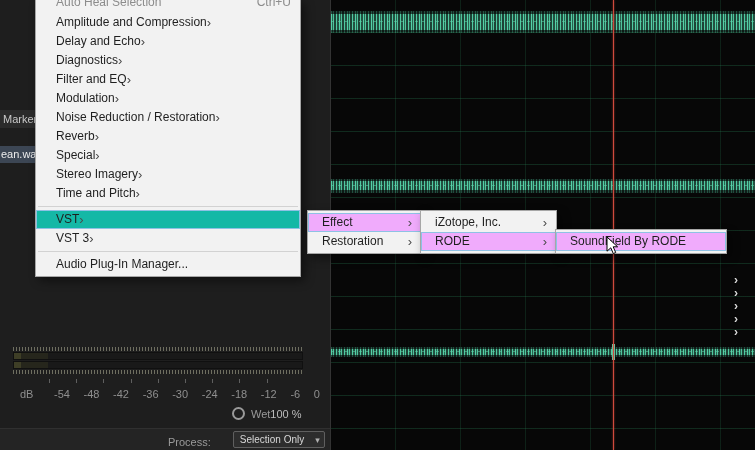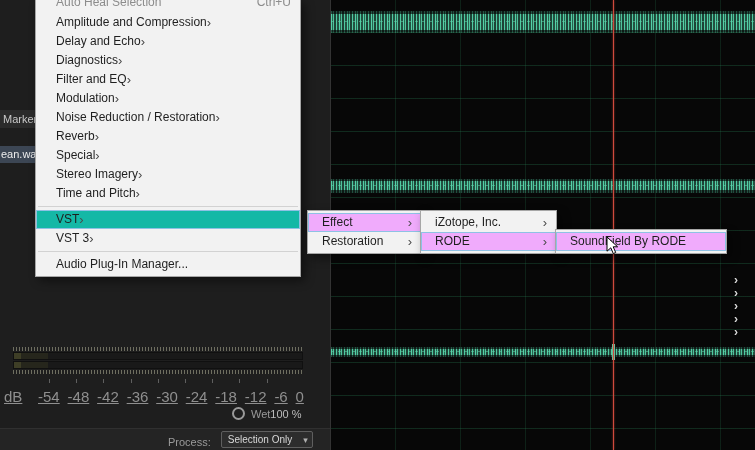--- a/index.html
+++ b/index.html
@@ -34,37 +34,37 @@
     white-space:nowrap;overflow:hidden;}
   .file-row{position:absolute;left:0;top:146px;width:35px;height:17px;background:#3c4654;
     color:#ececec;font-size:11px;line-height:17px;padding-left:1px;white-space:nowrap;overflow:hidden;}
 
   
   .ticks{position:absolute;height:4px;
     background:repeating-linear-gradient(90deg,#6e6e60 0 1px, transparent 1px 3px);}
   .mbar{position:absolute;left:13px;width:290px;height:8px;
     background:linear-gradient(90deg,#3e3e26 0 7px,#26261c 7px 34px,#191919 34px 100%);
     border:1px solid #101010;box-sizing:border-box;}
-  .scale-row{position:absolute;left:4px;top:388px;width:300px;display:flex;align-items:baseline;
-    color:#8f8f8f;font-size:15px;text-decoration:underline;}
+  .scale-row{position:absolute;left:20px;top:388px;width:300px;display:flex;align-items:baseline;
+    color:#8f8f8f;font-size:11px;}
   .scale-row .db{width:34px;}
   .scale-nums{flex:1;display:flex;justify-content:space-between;}
   .num-ticks{position:absolute;left:49px;top:379px;width:245px;height:4px;
     background:repeating-linear-gradient(90deg,#5f5f5f 0 1px, transparent 1px 27.2px);}
 
   
   .wet-row{position:absolute;left:232px;top:407px;display:flex;align-items:center;
     color:#9a9a9a;font-size:11px;}
   .knob{width:9px;height:9px;border:2px solid #9a9a9a;border-radius:50%;margin-right:6px;}
   .wet-val{color:#bdbdbd;margin-left:0;}
   .bottombar{position:absolute;left:0;top:428px;width:330px;height:22px;background:#242424;
     border-top:1px solid #303030;}
   .process-row{position:absolute;left:168px;top:431px;display:flex;align-items:flex-end;
     color:#9a9a9a;font-size:11px;}
-  .dropdown{margin-left:10px;width:92px;height:17px;background:#2d2d2d;border:1px solid #5f5f5f;
+  .dropdown{margin-left:22px;width:92px;height:17px;background:#2d2d2d;border:1px solid #5f5f5f;
     border-radius:2px;color:#d8d8d8;font-size:10px;display:flex;align-items:center;
     padding:0 4px 0 6px;box-sizing:border-box;cursor:default;}
   .dropdown .val{flex:1;white-space:nowrap;overflow:hidden;}
   .dropdown .caret{color:#b0b0b0;font-size:9px;}
 
   
   .menu{position:absolute;background:#f2f2f2;border:1px solid #a6a6a6;
     box-shadow:4px 4px 9px rgba(0,0,0,.45);color:#1f1f1f;font-size:12px;z-index:50;}
   .main-menu{left:35px;top:-1px;width:264px;padding-bottom:2px;}
   .mi{height:19px;line-height:19px;display:flex;align-items:center;

